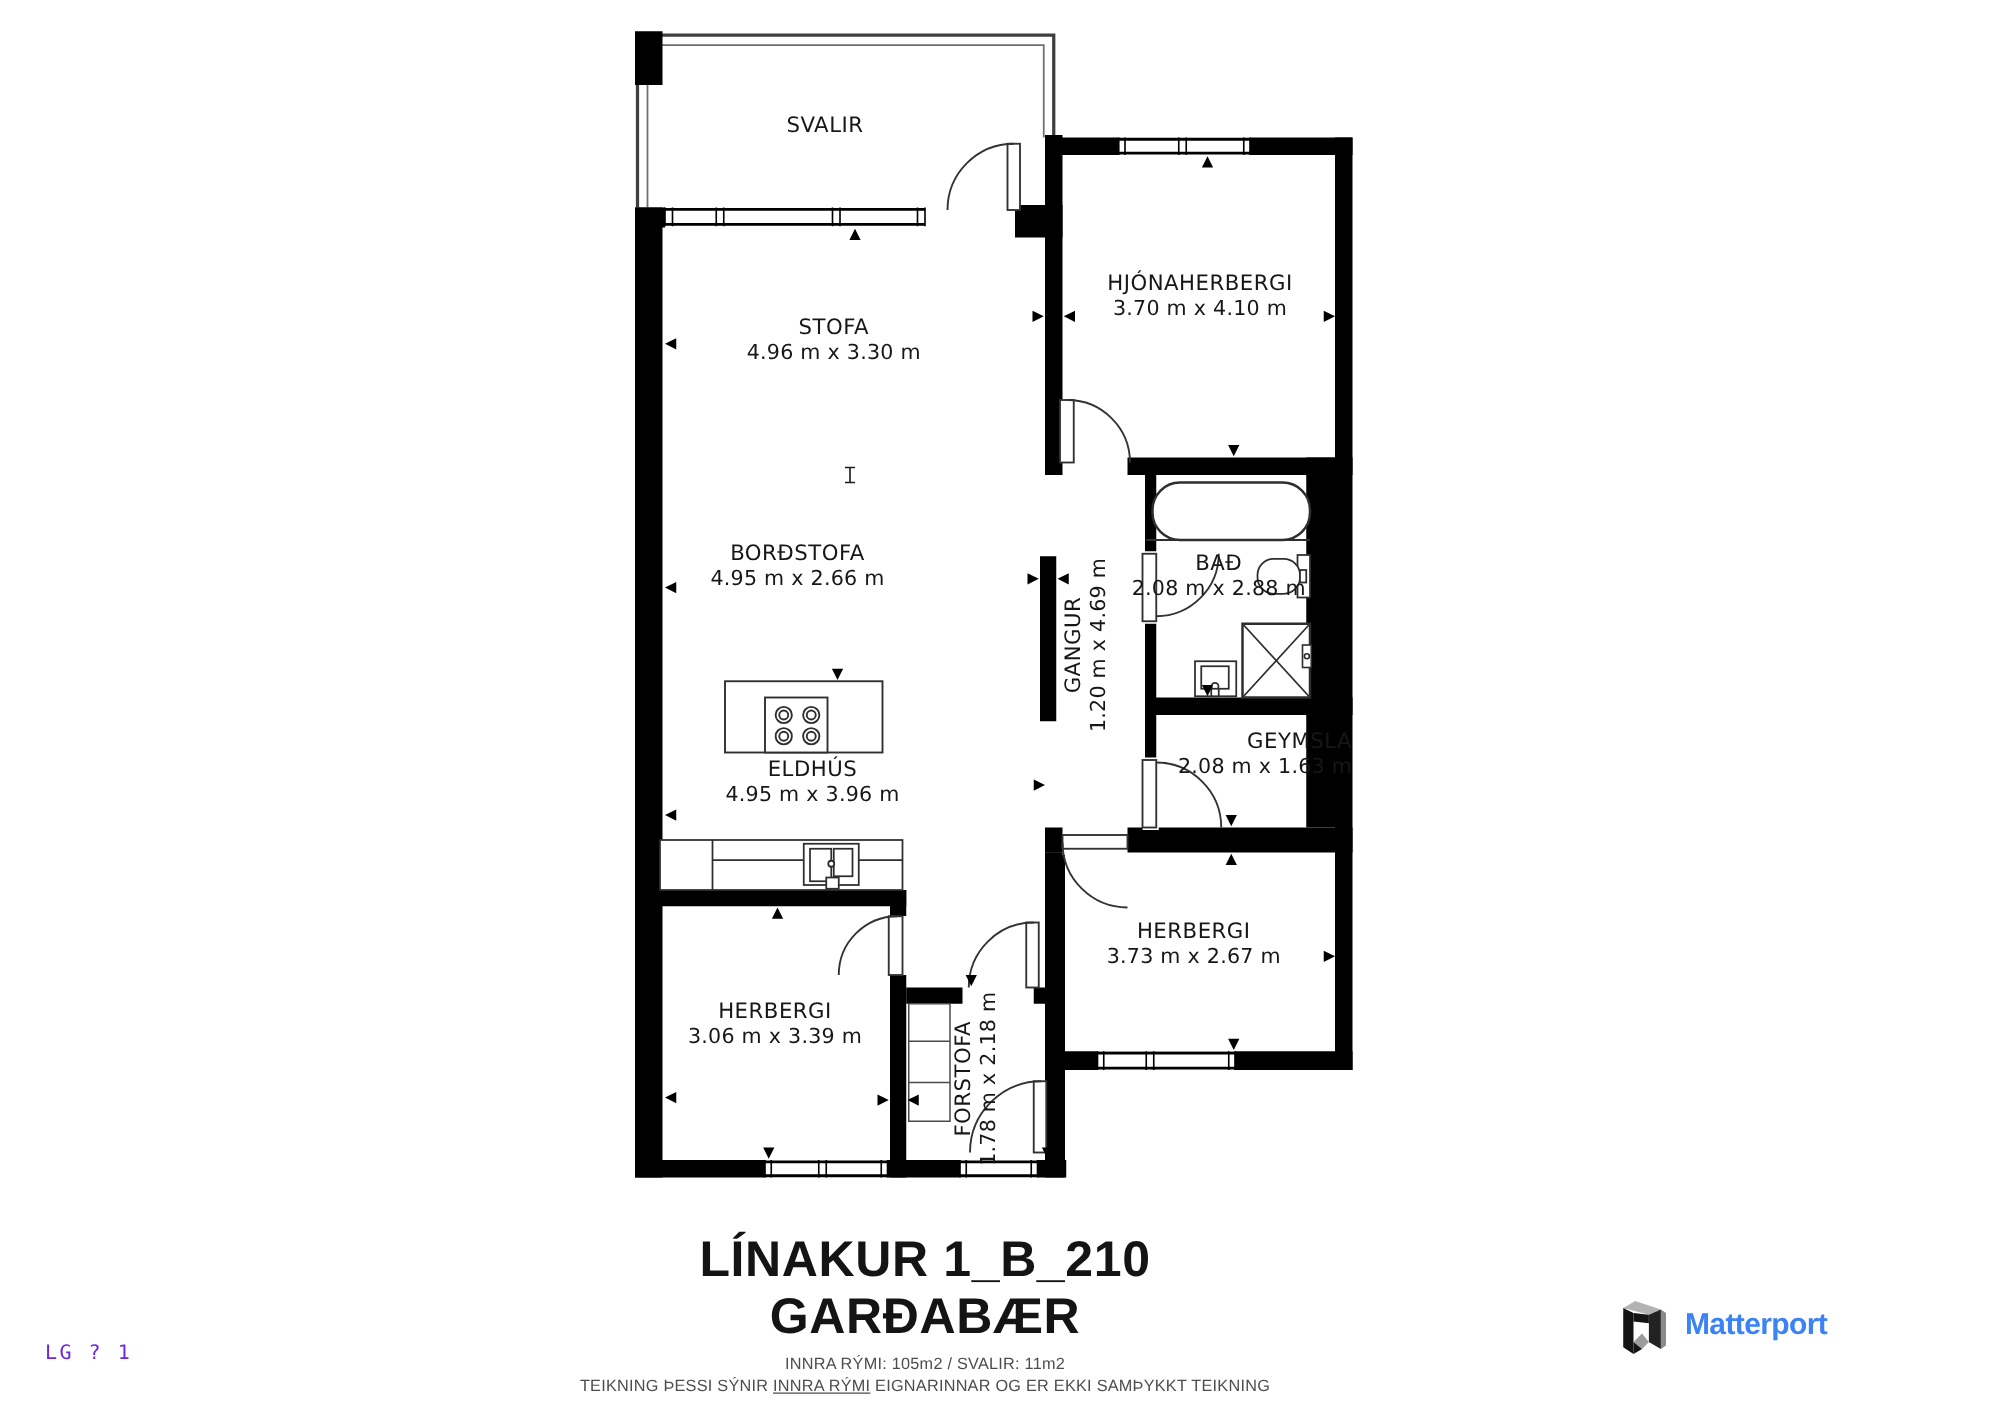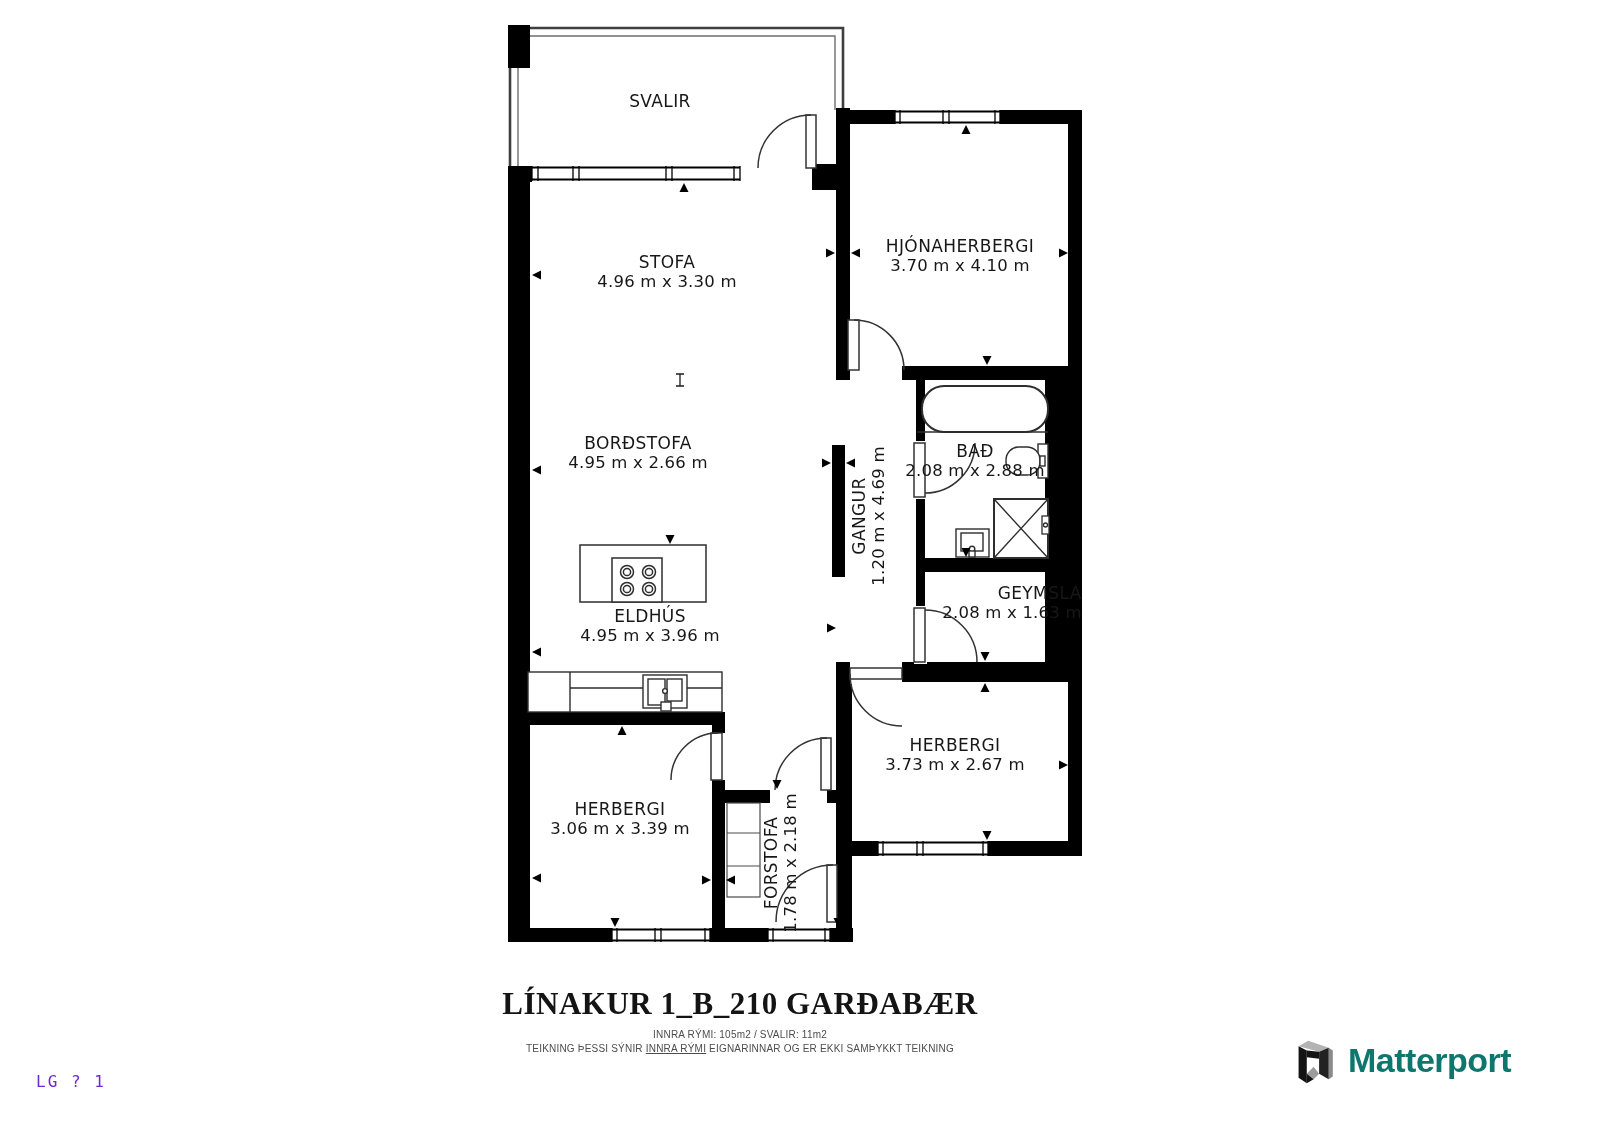--- a/index.html
+++ b/index.html
@@ -6,30 +6,30 @@
   .canvas{position:relative;width:1600px;height:1131px;background:#ffffff;overflow:hidden;
           font-family:"DejaVu Sans",sans-serif;}
   svg.plan{position:absolute;left:0;top:0;}
   .room-label{position:absolute;text-align:center;color:#171717;transform:translate(-50%,-50%);
               white-space:nowrap;line-height:19px;}
   .room-label.rot{transform:translate(-50%,-50%) rotate(-90deg);}
   .room-label .rn{font-size:17px;letter-spacing:.4px;}
   .room-label .rd{font-size:16.5px;letter-spacing:.2px;}
   .footer{position:absolute;left:437px;top:986px;width:606px;text-align:center;
           font-family:"Liberation Sans","DejaVu Sans",sans-serif;color:#141414;}
-  .footer .title{font-size:31px;font-weight:600;letter-spacing:.5px;font-family:Liberation Serif, serif;}
+  .footer .title{font-size:40px;font-weight:600;letter-spacing:.5px;}
   .footer .subtitle{font-size:26px;font-weight:600;margin-top:6px;}
-  .footer .meta{font-size:10px;font-weight:500;color:#4d4d4d;margin-top:7px;letter-spacing:.2px;text-align:center;}
+  .footer .meta{font-size:13px;font-weight:500;color:#4d4d4d;margin-top:7px;letter-spacing:.2px;text-align:center;}
   .footer .meta.disclaimer{margin-top:3px;}
   .footer .u{text-decoration:underline;}
   .watermark{position:absolute;left:36px;top:1072px;font-family:"DejaVu Sans Mono",monospace;
              font-size:16px;color:#6d28d9;letter-spacing:2px;}
   .logo{position:absolute;left:1290px;top:1034px;display:flex;align-items:center;gap:8px;}
-  .logo .wordmark{font-family:"Liberation Sans","DejaVu Sans",sans-serif;font-size:34px;
-                  font-weight:700;color:#0f766e;letter-spacing:-.5px;}
+  .logo .wordmark{font-family:"Liberation Sans","DejaVu Sans",sans-serif;font-size:24px;
+                  font-weight:700;color:#3b82f6;letter-spacing:-.5px;}
 </style>
 </head>
 <body>
 
 <div class="canvas">
 
   <svg class="plan" width="1600" height="1131" viewBox="0 0 1600 1131">
 
     <g fill="none">
       <path d="M510 166 V28 H843 V110" stroke="#3f3f3f" stroke-width="2.6"></path>
@@ -214,21 +214,21 @@
 
   <div id="plan-labels">
       <div class="room-label" style="left: 660px; top: 101px;">
         <div class="rn">SVALIR</div>
         <div class="rd"></div>
       </div>
       <div class="room-label" style="left: 667px; top: 272px;">
         <div class="rn">STOFA</div>
         <div class="rd">4.96 m x 3.30 m</div>
       </div>
-      <div class="room-label" style="left: 960px; top: 256px;">
+      <div class="room-label" style="left: 960px; top: 237px;">
         <div class="rn">HJÓNAHERBERGI</div>
         <div class="rd">3.70 m x 4.10 m</div>
       </div>
       <div class="room-label" style="left: 638px; top: 453px;">
         <div class="rn">BORÐSTOFA</div>
         <div class="rd">4.95 m x 2.66 m</div>
       </div>
       <div class="room-label rot" style="left: 869px; top: 516px;">
         <div class="rn">GANGUR</div>
         <div class="rd">1.20 m x 4.69 m</div>

